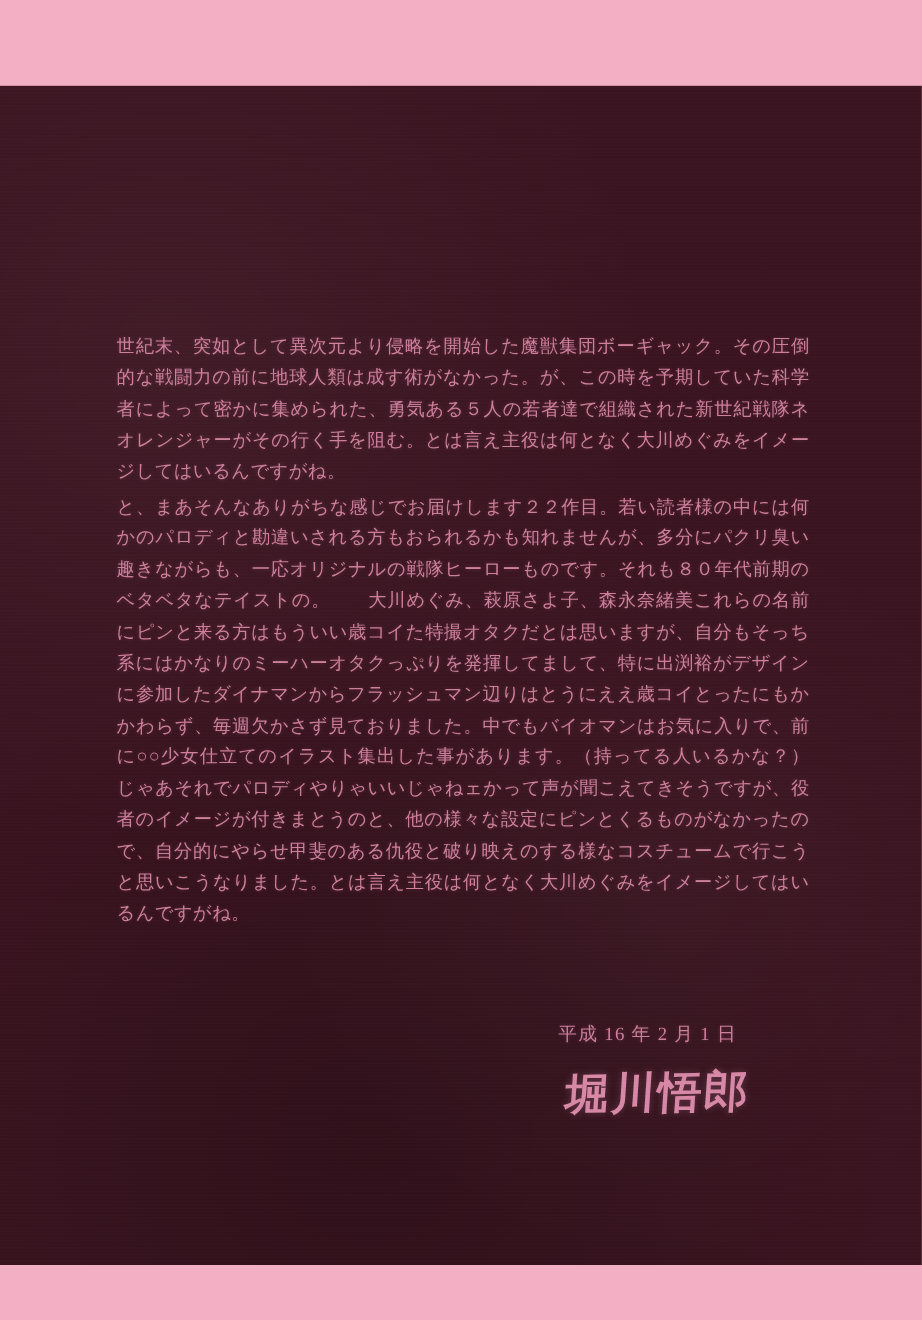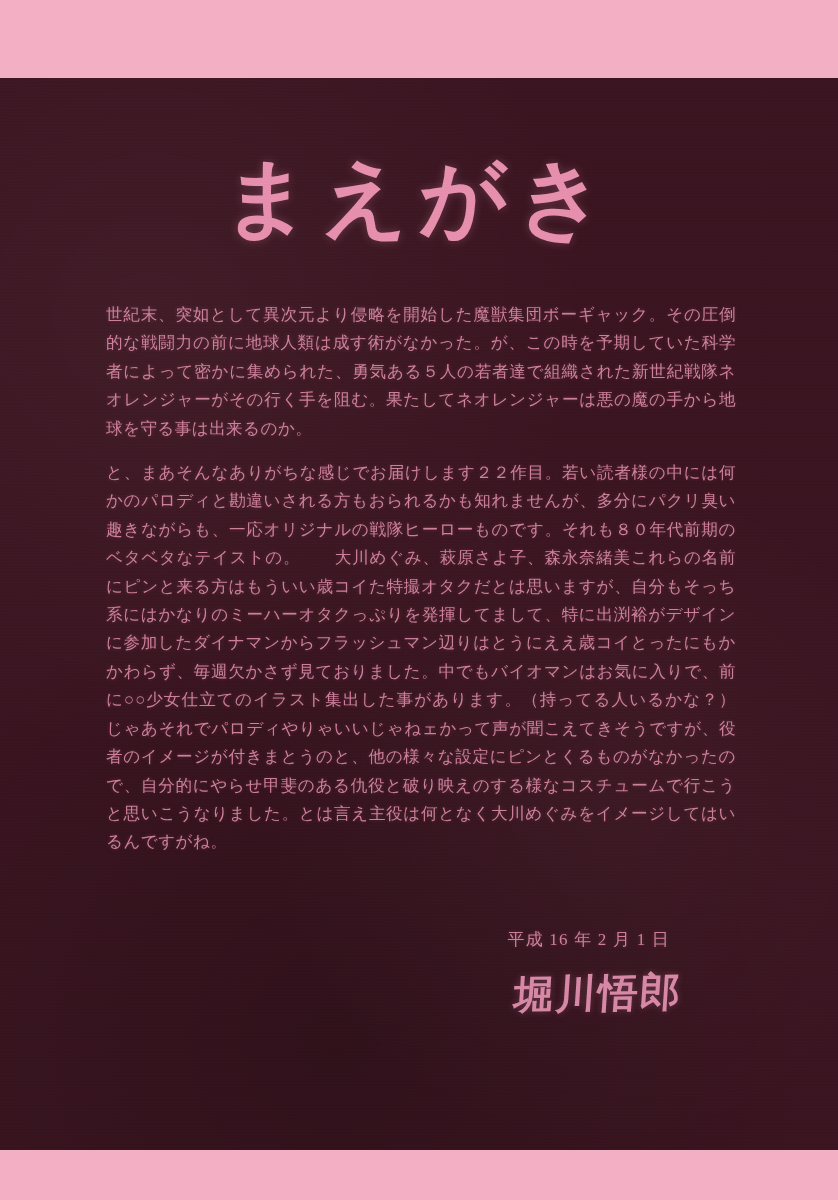--- a/index.html
+++ b/index.html
@@ -65,21 +65,21 @@
     line-height: 28.4px;
     letter-spacing: 0.4px;
     text-shadow: 0 0 4px rgba(207,127,156,0.25);
   }
   .para {
     margin: 0 0 0 0;
     text-align: justify;
     text-justify: inter-character;
   }
   .para + .para {
-    margin-top: 16px;
+    margin-top: 4px;
   }
   .date {
     position: absolute;
     right: 168px;
     top: 850px;
     color: #cf7f9c;
     font-size: 17px;
     letter-spacing: 1.2px;
     text-shadow: 0 0 4px rgba(207,127,156,0.25);
   }
@@ -106,24 +106,23 @@
 </style>
 </head>
 <body>
 
 <div class="page">
 
   <div class="edge-top"></div>
 
   <div class="panel">
 
-    <div class="title">まえがき</div>
 
     <div class="body-text">
-      <p class="para">世紀末、突如として異次元より侵略を開始した魔獣集団ボーギャック。その圧倒的な戦闘力の前に地球人類は成す術がなかった。が、この時を予期していた科学者によって密かに集められた、勇気ある５人の若者達で組織された新世紀戦隊ネオレンジャーがその行く手を阻む。果たしてネオレンジャーは悪の魔の手から地球を守る事は出来るのか。</p>
+      <p class="para">世紀末、突如として異次元より侵略を開始した魔獣集団ボーギャック。その圧倒的な戦闘力の前に地球人類は成す術がなかった。が、この時を予期していた科学者によって密かに集められた、勇気ある５人の若者達で組織された新世紀戦隊ネオレンジャーがその行く手を阻む。とは言え主役は何となく大川めぐみをイメージしてはいるんですがね。</p>
       <p class="para">と、まあそんなありがちな感じでお届けします２２作目。若い読者様の中には何かのパロディと勘違いされる方もおられるかも知れませんが、多分にパクリ臭い趣きながらも、一応オリジナルの戦隊ヒーローものです。それも８０年代前期のベタベタなテイストの。　　大川めぐみ、萩原さよ子、森永奈緒美これらの名前にピンと来る方はもういい歳コイた特撮オタクだとは思いますが、自分もそっち系にはかなりのミーハーオタクっぷりを発揮してまして、特に出渕裕がデザインに参加したダイナマンからフラッシュマン辺りはとうにええ歳コイとったにもかかわらず、毎週欠かさず見ておりました。中でもバイオマンはお気に入りで、前に○○少女仕立てのイラスト集出した事があります。（持ってる人いるかな？）　　じゃあそれでパロディやりゃいいじゃねェかって声が聞こえてきそうですが、役者のイメージが付きまとうのと、他の様々な設定にピンとくるものがなかったので、自分的にやらせ甲斐のある仇役と破り映えのする様なコスチュームで行こうと思いこうなりました。とは言え主役は何となく大川めぐみをイメージしてはいるんですがね。</p>
     </div>
 
     <div class="date">平成 16 年 2 月 1 日</div>
     <div class="signature">堀川悟郎</div>
 
   </div>
 
   <div class="edge-bottom"></div>
 

